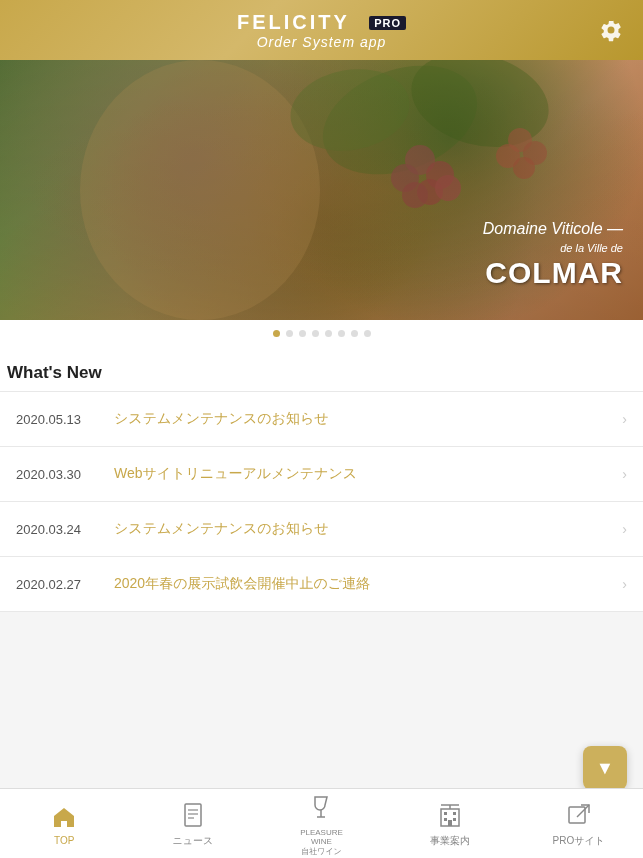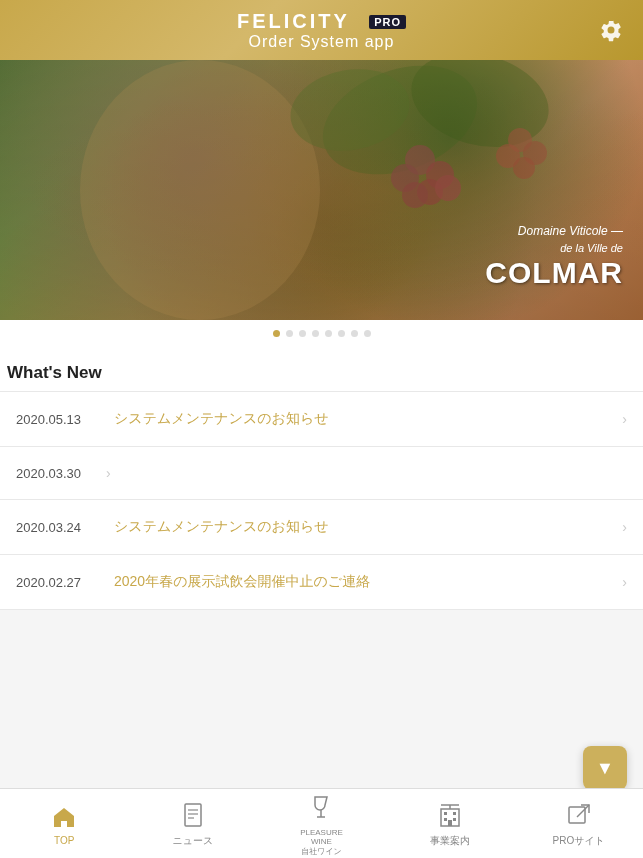--- a/index.html
+++ b/index.html
@@ -35,25 +35,26 @@
       color: #fff;
       font-size: 11px;
       font-weight: 700;
       padding: 1px 5px;
       border-radius: 2px;
       letter-spacing: 1px;
       margin-left: 11px;
       vertical-align: middle;
     }
     .header-title .subtitle {
-      font-size: 16px;
+      font-size: 14px;
       color: #fff;
       letter-spacing: 1px;
       display: block;
       margin-top: 0;
+      font-style: italic;
     }
     .header-gear {
       position: absolute;
       right: 16px;
       top: 50%;
       transform: translateY(-50%);
       width: 32px;
       height: 32px;
       display: flex;
       align-items: center;
@@ -77,21 +78,21 @@
         linear-gradient(to bottom, rgba(0,0,0,0.1) 0%, rgba(0,0,0,0.2) 100%);
     }
     .hero-logo {
       position: absolute;
       right: 20px;
       bottom: 30px;
       text-align: right;
     }
     .hero-logo .domaine-text {
       color: #fff;
-      font-size: 12px;
+      font-size: 16px;
       font-style: italic;
       font-weight: 400;
       display: block;
     }
     .hero-logo .colmar-text {
       color: #fff;
       font-size: 30px;
       font-weight: 900;
       letter-spacing: 1px;
       display: block;
@@ -305,20 +306,21 @@
   <div class="news-list">
 
     <div class="news-item">
       <span class="news-date">2020.05.13</span>
       <span class="news-title">システムメンテナンスのお知らせ</span>
       <span class="news-chevron">›</span>
     </div>
 
     <div class="news-item">
       <span class="news-date">2020.03.30</span>
+      <span class="news-title">Webサイトリニューアルメンテナンス</span>
       <span class="news-chevron">›</span>
     </div>
 
     <div class="news-item">
       <span class="news-date">2020.03.24</span>
       <span class="news-title">システムメンテナンスのお知らせ</span>
       <span class="news-chevron">›</span>
     </div>
 
     <div class="news-item">

